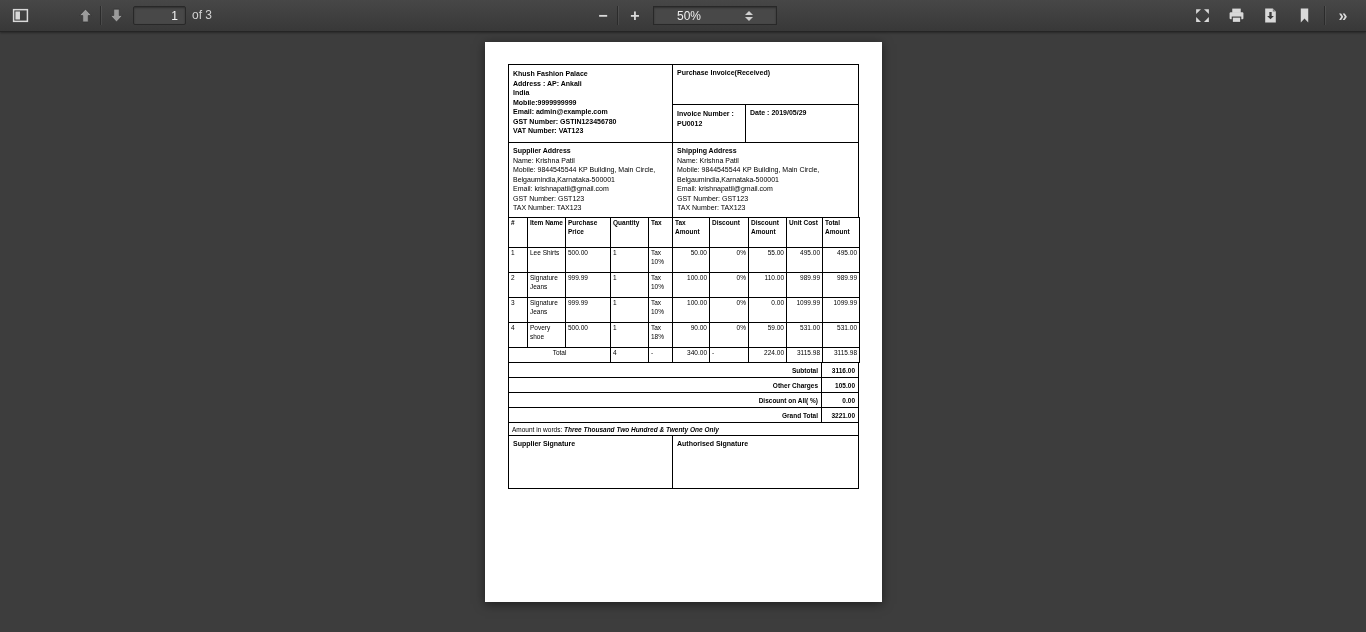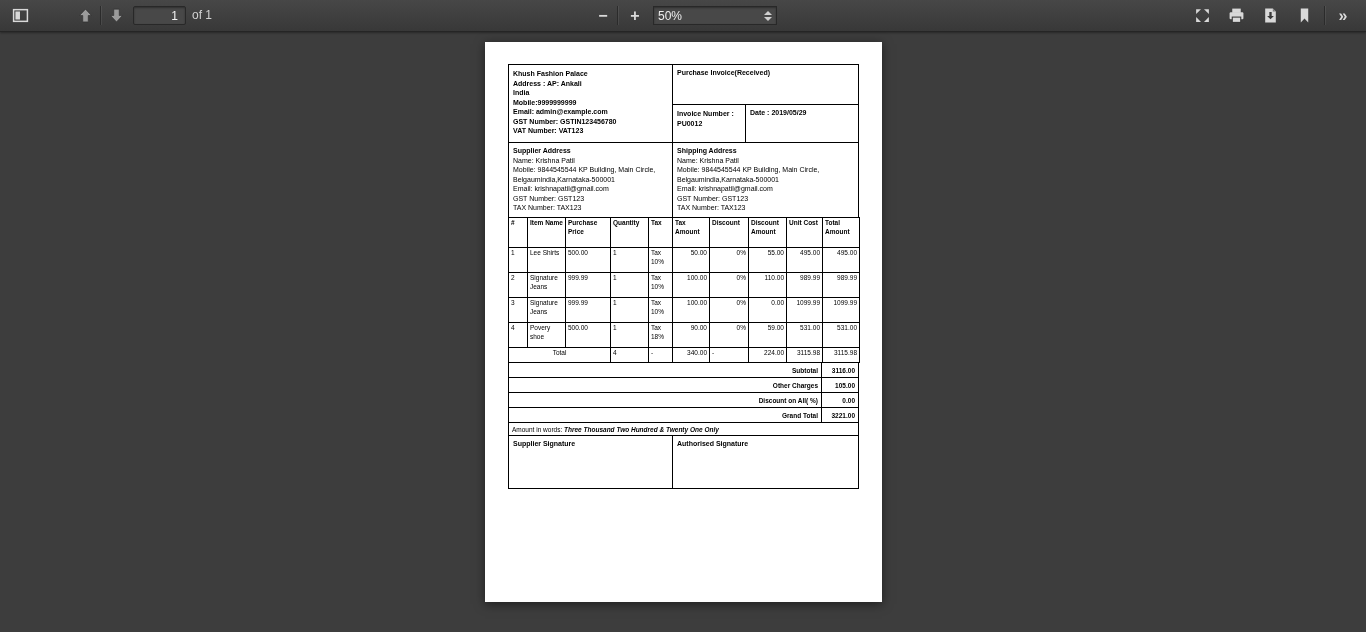--- a/index.html
+++ b/index.html
@@ -31,21 +31,21 @@
     color:#f2f2f2; font-size:12px; text-align:right; padding:0 7px;
     box-sizing:border-box; font-family:"Liberation Sans",sans-serif;
   }
   .of-label{ position:absolute; left:192px; top:0; line-height:31px;
              color:#d2d2d2; font-size:12px; }
   .zoom-box{
     position:absolute; left:653px; top:6px; width:124px; height:19px;
     background:#484848; border:1px solid #282828; border-radius:0;
     box-shadow:inset 0 1px 2px rgba(0,0,0,.35);
     color:#ededed; font-size:12px; display:flex; align-items:center;
-    padding:0 4px; box-sizing:border-box; cursor:pointer;
+    padding:0 23px; box-sizing:border-box; cursor:pointer;
   }
   .zoom-spin{ margin-left:auto; display:flex; flex-direction:column; gap:2px; }
   .zoom-spin span{ width:0; height:0; border-left:4px solid transparent;
                    border-right:4px solid transparent; display:block; }
   .zoom-spin .up{ border-bottom:4px solid #cfcfcf; }
   .zoom-spin .dn{ border-top:4px solid #cfcfcf; }
 
   
   .viewer{ position:absolute; left:0; top:32px; width:100%; height:600px; }
   .page{
@@ -119,21 +119,21 @@
     </svg>
   </button>
   <div class="tb-sep" style="left:100px"></div>
   <button class="tb-btn" style="left:103px">
     <svg width="17" height="17" viewBox="0 0 16 16">
       <path d="M8 14 L13.6 8 H10.6 V2 H5.4 V8 H2.4 Z" fill="#9b9b9b" stroke="#2e2e2e" stroke-width="0.6"></path>
     </svg>
   </button>
 
   <input class="page-input" value="1" style="">
-  <span class="of-label">of 1</span>
+  <span class="of-label">of 3</span>
 
   <button class="tb-btn" style="left:590px">
     <span class="glyph">−</span>
   </button>
   <div class="tb-sep" style="left:617px"></div>
   <button class="tb-btn" style="left:622px">
     <span class="glyph">+</span>
   </button>
 
   <div class="zoom-box">

